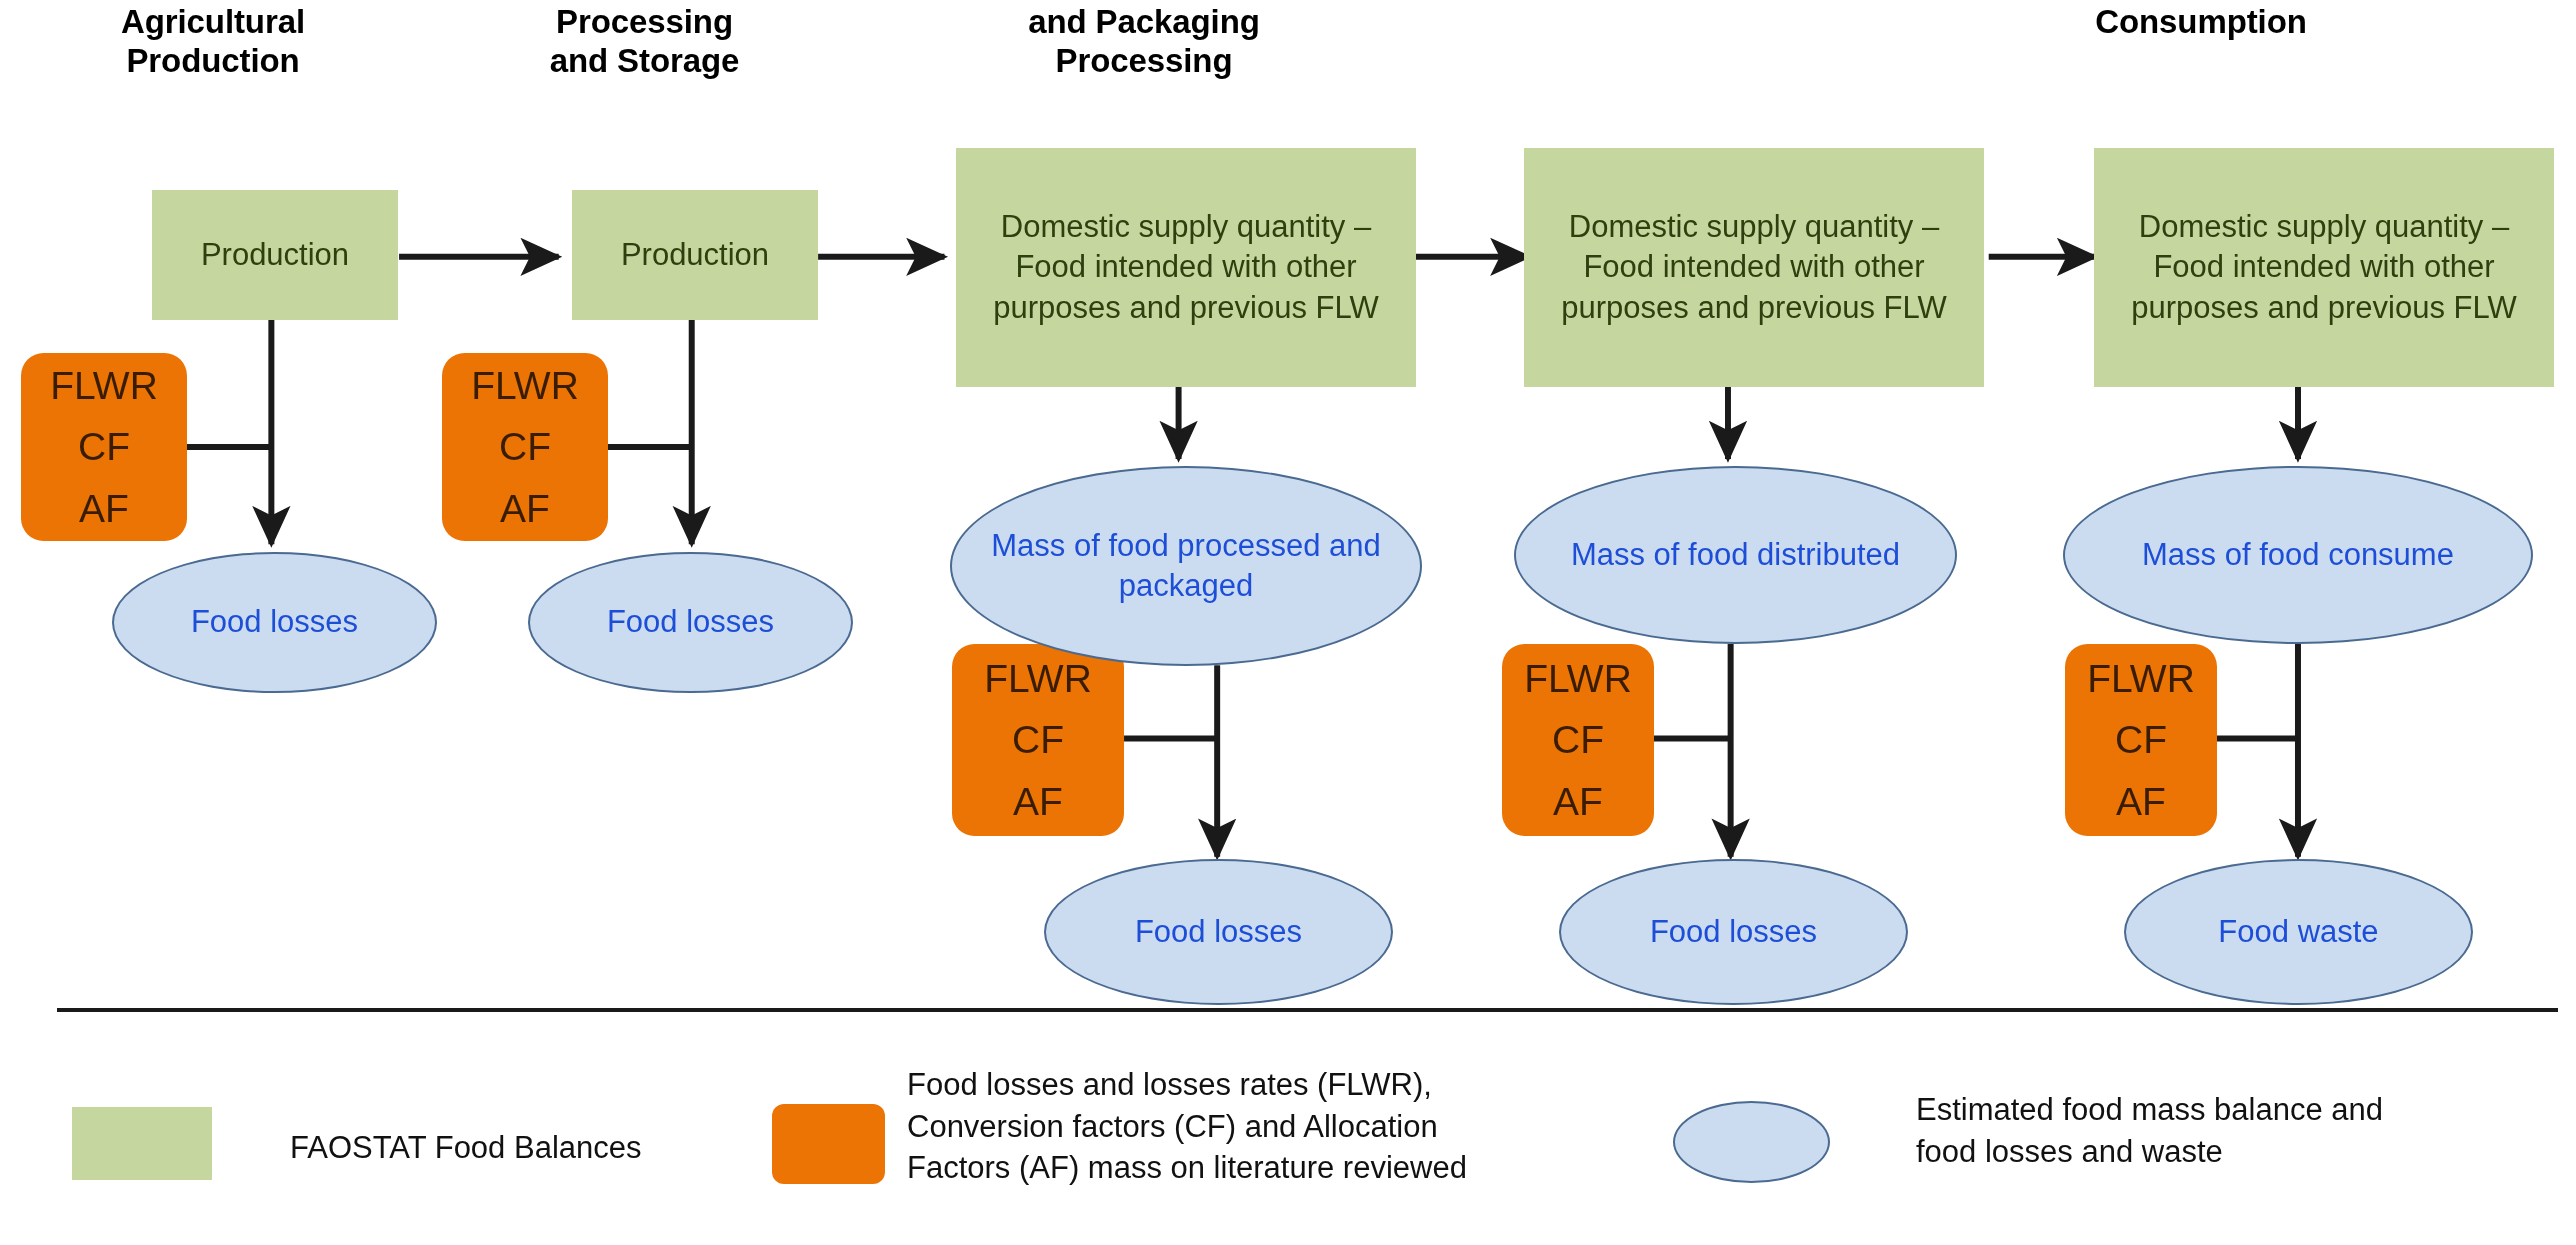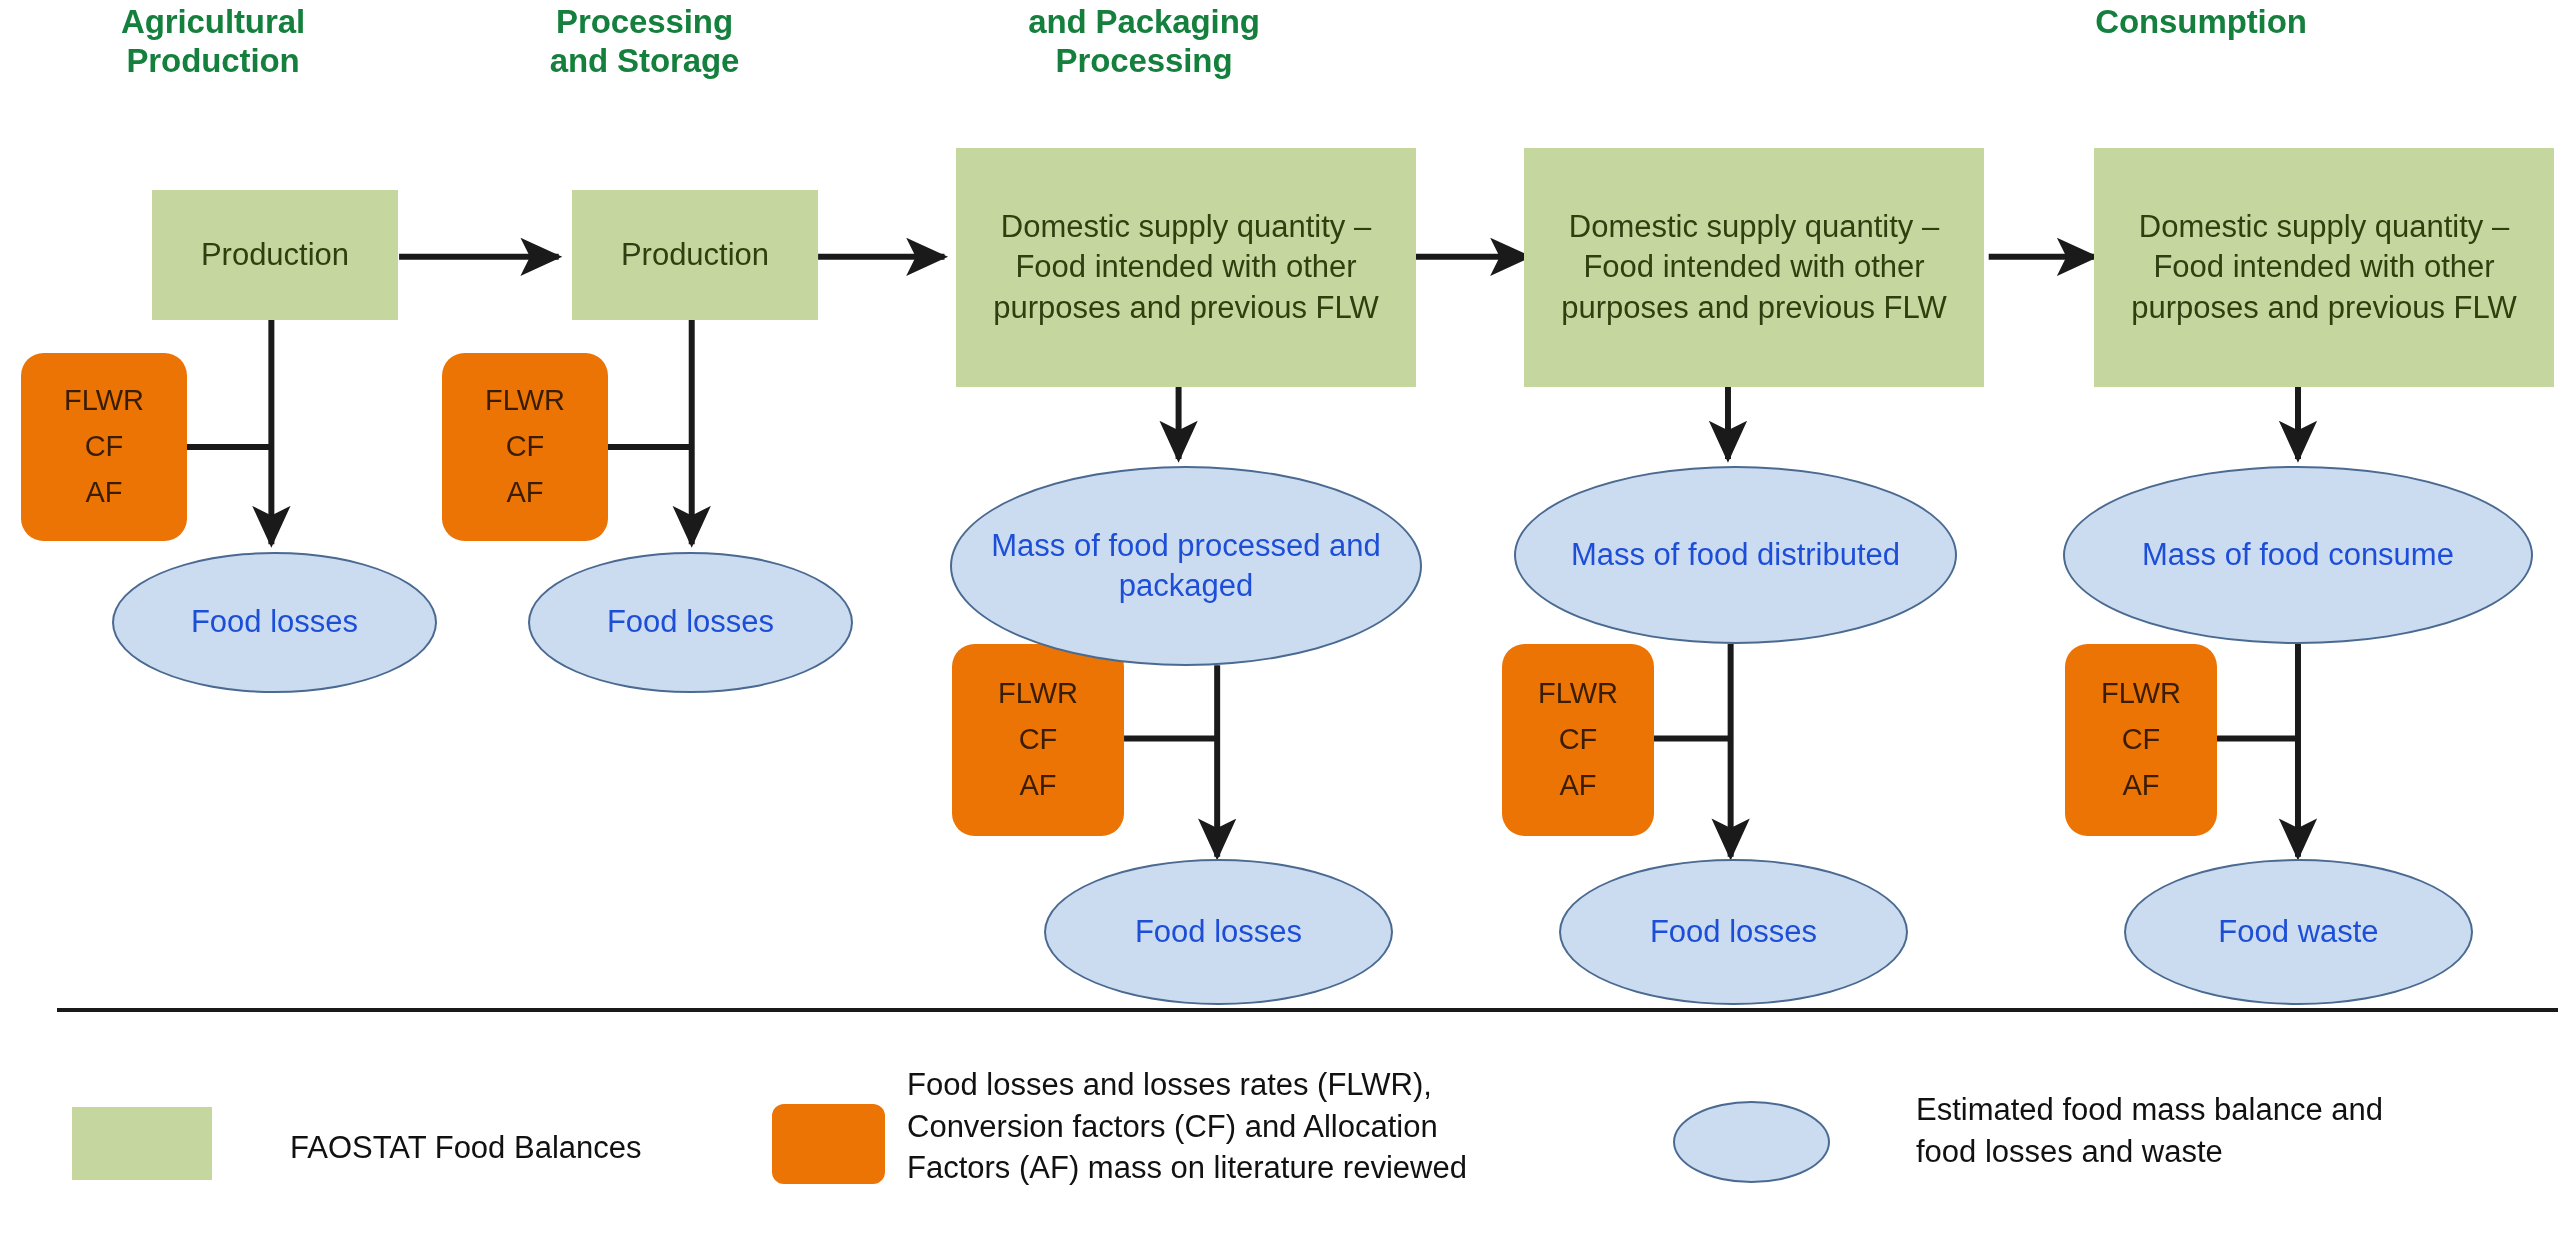--- a/index.html
+++ b/index.html
@@ -11,21 +11,21 @@
     overflow:hidden;
   }
   #edges{position:absolute;left:0;top:0;width:2576px;height:1246px;pointer-events:none;}
 
   .stage-title{
     position:absolute;
     text-align:center;
     font-weight:bold;
     font-size:33px;
     line-height:1.18;
-    color:#15803d;
+    color:#000000;
     letter-spacing:-0.1px;
   }
 
   .gbox{
     position:absolute;
     background:#c5d79e;
     color:#2f4010;
     display:flex;
     align-items:center;
     justify-content:center;
@@ -39,21 +39,21 @@
   .obox{
     position:absolute;
     background:#ec7404;
     border-radius:22.6px;
     color:#3a1d00;
     display:flex;
     flex-direction:column;
     align-items:center;
     justify-content:center;
     text-align:center;
-    font-size:29px;
+    font-size:39px;
     line-height:1.58;
     box-sizing:border-box;
   }
   .obox span{display:block;}
 
   .ell{
     position:absolute;
     background:#ccdcf0;
     border:2px solid #4a6party;
     border:2px solid #4a6a91;

